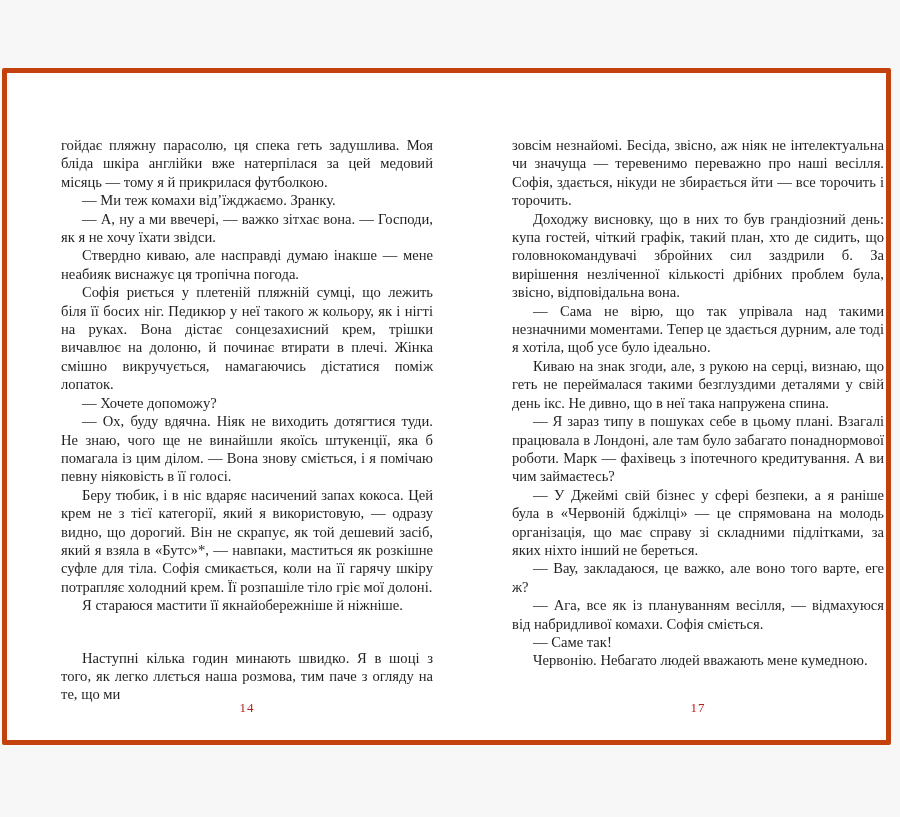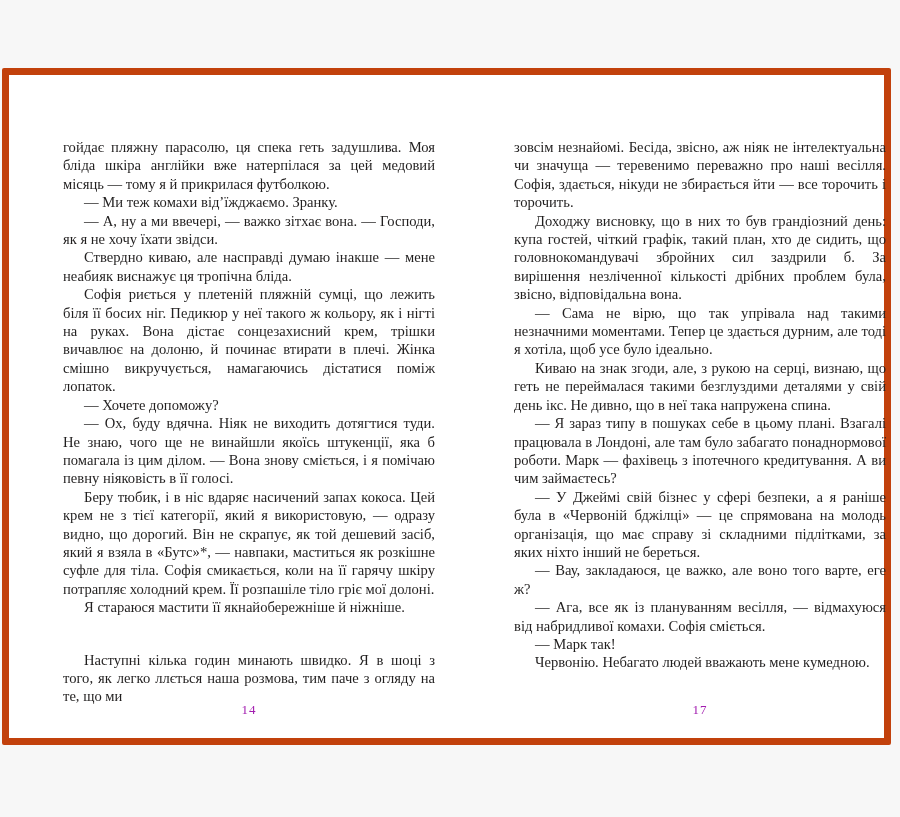--- a/index.html
+++ b/index.html
@@ -8,21 +8,21 @@
     background: #f7f7f7;
     position: relative;
     overflow: hidden;
     font-family: "Liberation Serif", serif;
   }
   .paper {
     position: absolute;
     left: 2px; top: 68px;
     width: 889px; height: 677px;
     background: #ffffff;
-    border: 7px solid #c2410c;
+    border: 5px solid #c2410c;
     border-radius: 2px;
     box-sizing: border-box;
   }
   .page-col {
     position: absolute;
     top: 63px;
     width: 372px;
   }
   .page-col.left  { left: 54px; }
   .page-col.right { left: 505px; }
@@ -59,56 +59,56 @@
     width: 24px;
     margin-left: -24px;
   }
   .pageno {
     position: absolute;
     top: 627px;
     width: 372px;
     text-align: center;
     font-size: 13px;
     letter-spacing: 1px;
-    color: #a21caf;
+    color: #b91c1c;
   }
   .pageno.left  { left: 54px; }
   .pageno.right { left: 505px; }
 </style>
 </head>
 <body>
 
 <div class="paper">
 
   <div class="page-col left">
     <div>
         <p class="par">гойдає пляжну парасолю, ця спека геть задушлива. Моя бліда шкіра англійки вже натерпілася за цей медовий місяць — тому я й прикрилася футболкою.</p>
         <p class="par indent">— Ми теж комахи від’їжджаємо. Зранку.</p>
         <p class="par indent">— А, ну а ми ввечері, — важко зітхає вона. — Господи, як я не хочу їхати звідси.</p>
-        <p class="par indent">Ствердно киваю, але насправді думаю інакше — мене неабияк виснажує ця тропічна бліда.</p>
+        <p class="par indent">Ствердно киваю, але насправді думаю інакше — мене неабияк виснажує ця тропічна погода.</p>
         <p class="par indent">Софія риється у плетеній пляжній сумці, що лежить біля її босих ніг. Педикюр у неї такого ж кольору, як і нігті на руках. Вона дістає сонцезахисний крем, трішки вичавлює на долоню, й починає втирати в плечі. Жінка смішно викручується, намагаючись дістатися поміж лопаток.</p>
         <p class="par indent">— Хочете допоможу?</p>
         <p class="par indent">— Ох, буду вдячна. Ніяк не виходить дотягтися туди. Не знаю, чого ще не винайшли якоїсь штукенції, яка б помагала із цим ділом. — Вона знову сміється, і я помічаю певну ніяковість в її голосі.</p>
         <p class="par indent">Беру тюбик, і в ніс вдаряє насичений запах кокоса. Цей крем не з тієї категорії, який я використовую, — одразу видно, що дорогий. Він не скрапує, як той дешевий засіб, який я взяла в «Бутс»*, — навпаки, маститься як розкішне суфле для тіла. Софія смикається, коли на її гарячу шкіру потрапляє холодний крем. Її розпашіле тіло гріє мої долоні.</p>
         <p class="par indent">Я стараюся мастити її якнайобережніше й ніжніше.</p>
         <p class="par indent gap">Наступні кілька годин минають швидко. Я в шоці з того, як легко ллється наша розмова, тим паче з огляду на те, що ми</p>
       </div>
   </div>
 
   <div class="page-col right">
     <div>
         <p class="par">зовсім незнайомі. Бесіда, звісно, аж ніяк не інтелектуальна чи значуща — теревенимо переважно про наші весілля. Софія, здається, нікуди не збирається йти — все торочить і торочить.</p>
         <p class="par indent">Доходжу висновку, що в них то був грандіозний день: купа гостей, чіткий графік, такий план, хто де сидить, що головнокомандувачі збройних сил заздрили б. За вирішення незліченної кількості дрібних проблем була, звісно, відповідальна вона.</p>
         <p class="par indent">— Сама не вірю, що так упрівала над такими незначними моментами. Тепер це здається дурним, але тоді я хотіла, щоб усе було ідеально.</p>
         <p class="par indent">Киваю на знак згоди, але, з рукою на серці, визнаю, що геть не переймалася такими безглуздими деталями у свій день ікс. Не дивно, що в неї така напружена спина.</p>
         <p class="par indent">— Я зараз типу в пошуках себе в цьому плані. Взагалі працювала в Лондоні, але там було забагато понаднормової роботи. Марк — фахівець з іпотечного кредитування. А ви чим займаєтесь?</p>
         <p class="par indent">— У Джеймі свій бізнес у сфері безпеки, а я раніше була в «Червоній бджілці» — це спрямована на молодь організація, що має справу зі складними підлітками, за яких ніхто інший не береться.</p>
         <p class="par indent">— Вау, закладаюся, це важко, але воно того варте, еге ж?</p>
         <p class="par indent">— Ага, все як із плануванням весілля, — відмахуюся від набридливої комахи. Софія сміється.</p>
-        <p class="par indent">— Марк так!</p>
+        <p class="par indent">— Саме так!</p>
         <p class="par indent">Червонію. Небагато людей вважають мене кумедною.</p>
       </div>
   </div>
 
   <div class="pageno left">14</div>
   <div class="pageno right">17</div>
 
 </div>
 
 </body></html>

